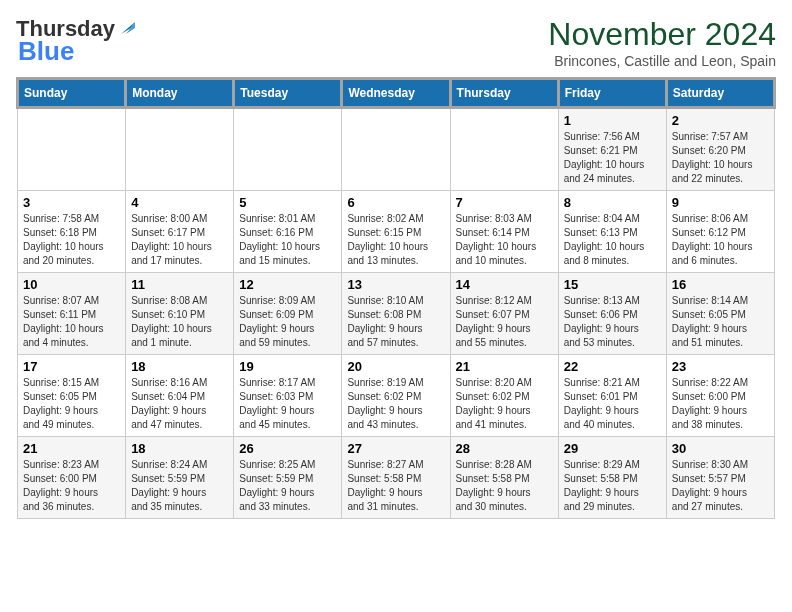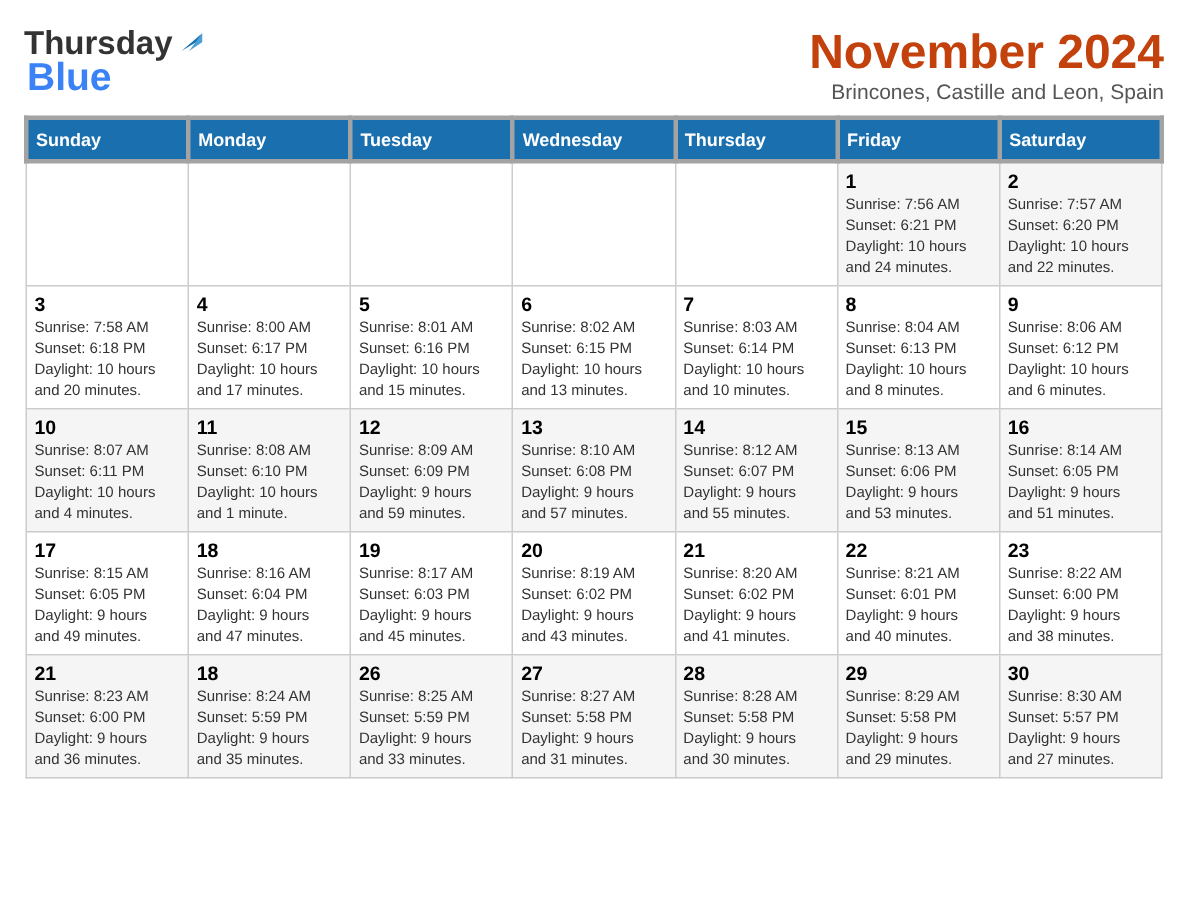--- a/index.html
+++ b/index.html
@@ -19,22 +19,22 @@
     .logo {
       display: flex;
       flex-direction: column;
       align-items: flex-start;
     }
     .title-block {
       text-align: right;
     }
     .month-title {
       font-size: 32px;
-      font-weight: bold;
-      color: #c2410c;
+      font-weight: normal;
+      color: #14532d;
     }
     .subtitle {
       font-size: 14px;
       color: #555;
     }
     table {
       width: 100%;
       border-collapse: collapse;
       font-size: 11px;
     }

